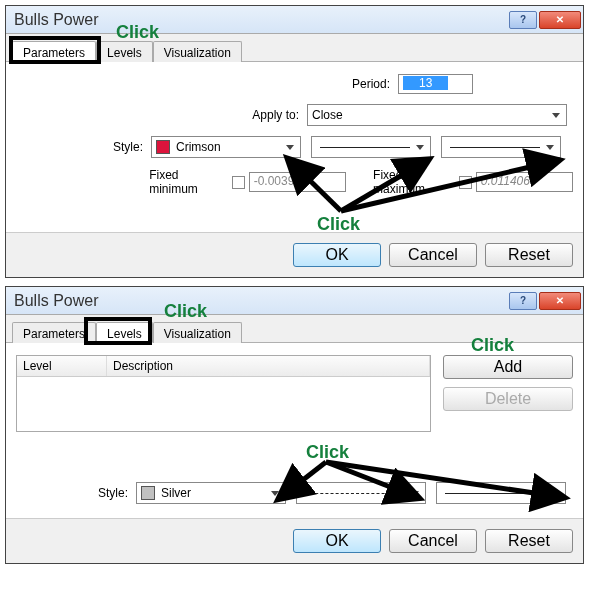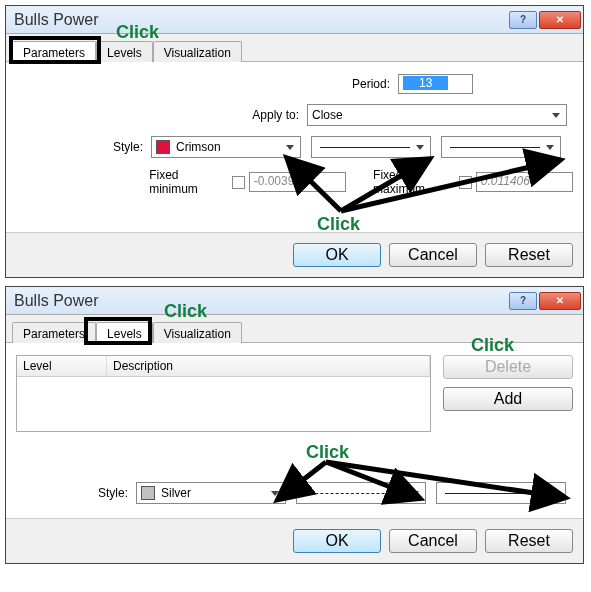--- a/index.html
+++ b/index.html
@@ -334,22 +334,22 @@
   <div class="content" style="min-height:175px;">
     <div style="display:flex; gap:12px;">
       <div class="table" style="flex:1;">
         <div class="thead">
           <div class="th" style="width:90px;">Level</div>
           <div class="th" style="flex:1;">Description</div>
         </div>
         <div class="tbody"></div>
       </div>
       <div style="width:130px; display:flex; flex-direction:column; gap:8px;">
+        <div class="btn" style="width:100%;">Add</div>
         <div class="btn disabled" style="width:100%;">Delete</div>
-        <div class="btn" style="width:100%;">Add</div>
       </div>
     </div>
     <div class="row" style="padding-left:60px; padding-top:50px; margin-bottom:0;">
       <div class="label" style="width:60px;">Style:</div>
       <div class="combo" style="width:150px;">
         <span class="swatch" style="background:#C0C0C0;"></span>
         <span>Silver</span>
         <div class="arrow"></div>
       </div>
       <div style="width:10px;"></div>

